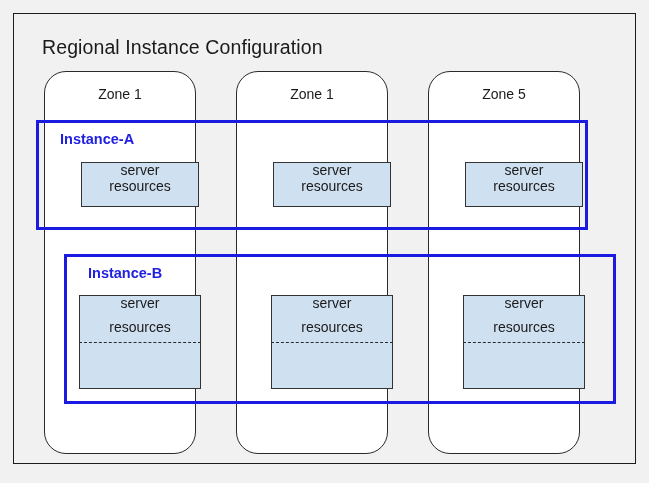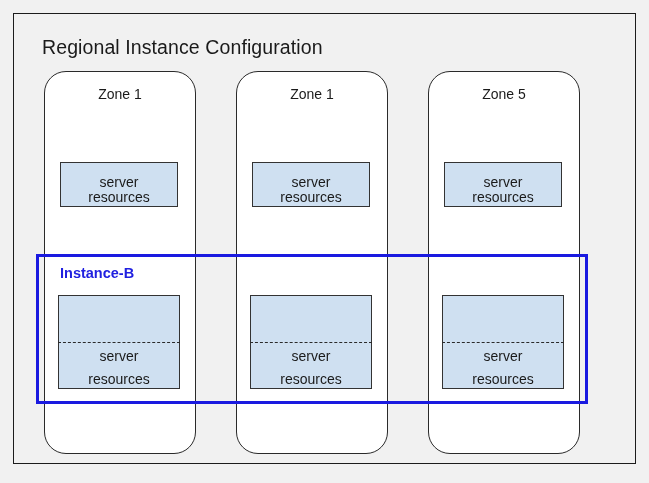--- a/index.html
+++ b/index.html
@@ -80,20 +80,21 @@
     background: transparent;
     pointer-events: none;
   }
   #instance-band-0 {
     top: 120px;
     height: 110px;
   }
   #instance-band-1 {
     top: 254px;
     height: 150px;
+    margin-left: 28px;
   }
 
   .instance-label {
     position: absolute;
     left: 21px;
     top: 8px;
     font-size: 14.5px;
     font-weight: bold;
     color: #2020e0;
     white-space: nowrap;
@@ -102,21 +103,22 @@
 
   
   .res-box {
     position: absolute;
     background: #cfe0f1;
     border: 1.3px solid #333333;
     box-sizing: border-box;
     display: flex;
     flex-direction: column;
     align-items: center;
-    justify-content: flex-end;
+    justify-content: flex-start;
+    margin-left: 21px;
   }
   .res-box.short {
     width: 118px;
     height: 45px;
     top: 162px;
   }
   .res-box.tall {
     width: 122px;
     height: 94px;
     top: 295px;
@@ -188,17 +190,20 @@
     <div class="res-line top">server</div>
     <div class="res-divider"></div>
     <div class="res-line bottom">resources</div>
   </div>
   <div class="res-box tall c2">
     <div class="res-line top">server</div>
     <div class="res-divider"></div>
     <div class="res-line bottom">resources</div>
   </div>
 
+  <div class="instance-band" id="instance-band-0">
+    <div class="instance-label">Instance-A</div>
+  </div>
   <div class="instance-band" id="instance-band-1">
     <div class="instance-label">Instance-B</div>
   </div>
 
 </div>
 
 </body></html>

